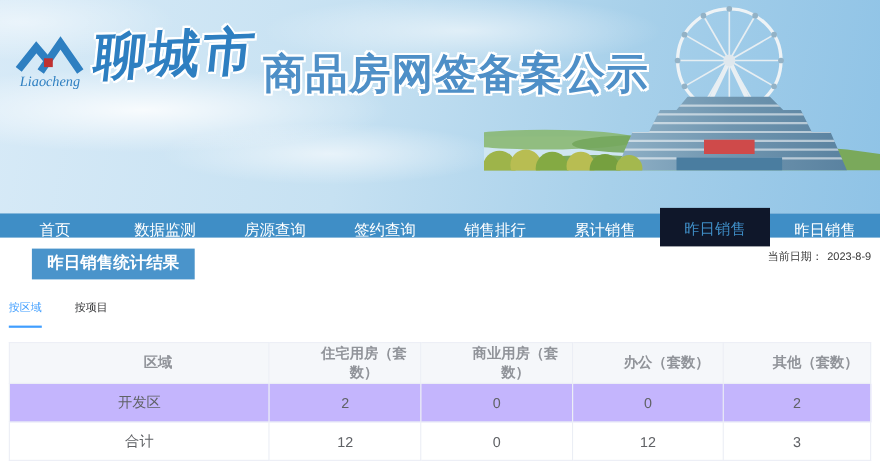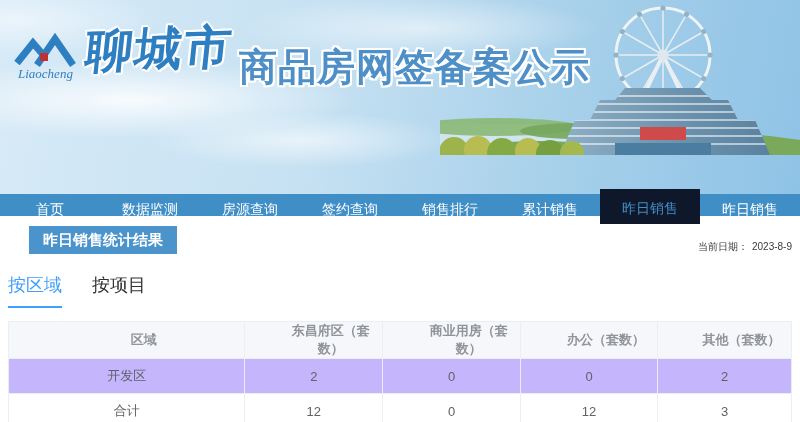--- a/index.html
+++ b/index.html
@@ -23,28 +23,28 @@
     text-shadow:2px 0 0 #fff,-2px 0 0 #fff,0 2px 0 #fff,0 -2px 0 #fff,2px 2px 0 #fff,-2px -2px 0 #fff,2px -2px 0 #fff,-2px 2px 0 #fff;}
 
   
   .nav{display:flex;height:22px;background:#3F8EC6;position:relative;z-index:5;}
   .nav-item{flex:1;text-align:center;line-height:30px;font-size:14px;color:#fff;
     text-decoration:none;cursor:pointer;white-space:nowrap;}
   .nav-item.active{background:#0f172a;color:#3F8EC6;margin-top:-5px;height:35px;line-height:38px;}
 
   
   .content{padding:10px 8px 0 8px;}
-  .title-row{display:flex;justify-content:space-between;align-items:flex-end;height:28px;padding-left:21px;}
+  .title-row{display:flex;justify-content:space-between;align-items:flex-start;height:28px;padding-left:21px;}
   .section-badge{background:#4A94CB;color:#fff;font-size:15px;font-weight:bold;
     line-height:28px;padding:0 14px;display:inline-block;}
   .date{font-size:10px;color:#3a3a3a;}
   .date .lbl{margin-right:4px;}
 
   .tabs{margin-top:19px;display:flex;gap:30px;}
-  .tab{font-size:18px;color:#303133;padding-bottom:9px;cursor:pointer;}
+  .tab{font-size:10px;color:#303133;padding-bottom:9px;cursor:pointer;}
   .tab.active{color:#409EFF;border-bottom:2px solid #409EFF;}
 
   .table-wrap{margin-top:13px;}
   table{width:100%;border-collapse:collapse;table-layout:fixed;}
   th,td{border:1px solid #EBEEF5;text-align:center;height:34px;padding:0;font-size:13px;}
   th{background:#F5F7FA;color:#909399;font-weight:bold;padding-left:34px;}
   td{color:#606266;background:#fff;}
   tr.striped td{background:#c4b5fd;}
 </style>
 </head>
@@ -173,21 +173,21 @@
       <colgroup>
         <col style="width:30.2%">
           <col style="width:17.6%">
           <col style="width:17.6%">
         <col style="width:17.5%">
           <col style="width:17.1%">
       </colgroup>
       <thead>
         <tr>
             <th>区域</th>
-            <th>东昌府区（套数）</th>
+            <th>住宅用房（套数）</th>
             <th>商业用房（套数）</th>
             <th>办公（套数）</th>
             <th>其他（套数）</th>
           </tr>
       </thead>
       <tbody>
           <tr class="striped">
             <td>开发区</td>
             <td>2</td>
             <td>0</td>

